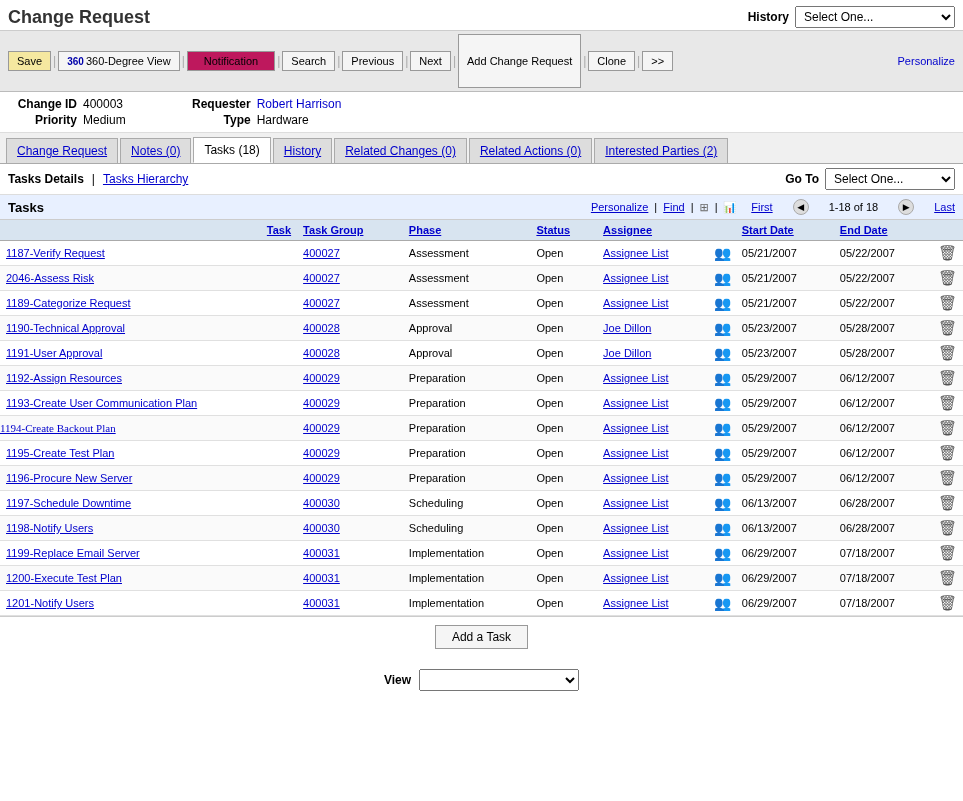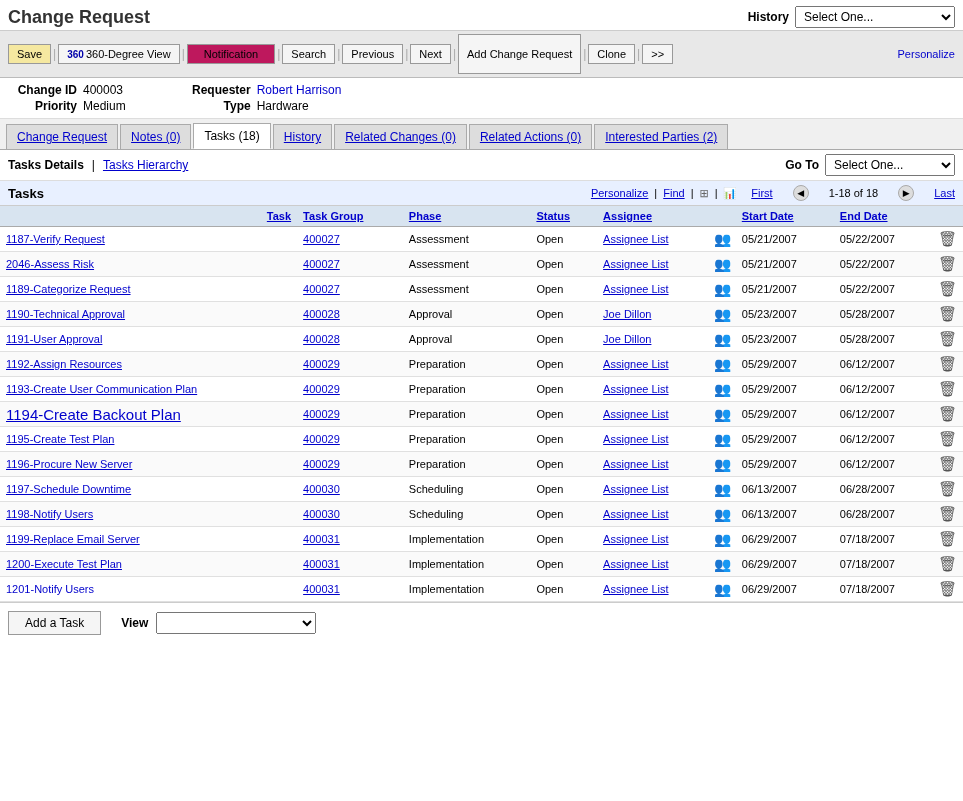--- a/index.html
+++ b/index.html
@@ -27,21 +27,21 @@
   </button>
   <span style="color:#aaa;">|</span>
   <button style="background:#be185d; border:1px solid #999; padding:3px 16px; font-size:11px; cursor:pointer;">Notification</button>
   <span style="color:#aaa;">|</span>
   <button style="background:#f5f5f5; border:1px solid #999; padding:3px 8px; font-size:11px; cursor:pointer;">Search</button>
   <span style="color:#aaa;">|</span>
   <button style="background:#f5f5f5; border:1px solid #999; padding:3px 8px; font-size:11px; cursor:pointer;">Previous</button>
   <span style="color:#aaa;">|</span>
   <button style="background:#f5f5f5; border:1px solid #999; padding:3px 8px; font-size:11px; cursor:pointer;">Next</button>
   <span style="color:#aaa;">|</span>
-  <button style="background:#f5f5f5; border:1px solid #999; padding:13px 8px; font-size:11px; cursor:pointer;">Add Change Request</button>
+  <button style="background:#f5f5f5; border:1px solid #999; padding:20px 8px; font-size:11px; cursor:pointer;">Add Change Request</button>
   <span style="color:#aaa;">|</span>
   <button style="background:#f5f5f5; border:1px solid #999; padding:3px 8px; font-size:11px; cursor:pointer;">Clone</button>
   <span style="color:#aaa;">|</span>
   <button style="background:#f5f5f5; border:1px solid #999; padding:3px 8px; font-size:11px; cursor:pointer;">&gt;&gt;</button>
   <span style="margin-left:auto; color:#00c; text-decoration:none; font-size:11px; cursor:pointer;">Personalize</span>
 </div>
 
 <div style="padding:5px 12px; background:#fff; border-bottom:1px solid #ddd; display:flex; gap:60px;">
   <div>
     <div style="display:flex; gap:6px; margin-bottom:2px;">
@@ -267,21 +267,21 @@
       <td style="padding:3px 4px; font-size:14px;">
         <span style="cursor:pointer; color:#667; font-size:14px;" title="Assign">👥</span>
       </td>
       <td style="padding:3px 6px; font-size:11px;">05/29/2007</td>
       <td style="padding:3px 6px; font-size:11px;">06/12/2007</td>
       <td style="padding:3px 4px; text-align:center;">
         <button style="background:none; border:none; cursor:pointer; font-size:15px; color:#555; padding:0 2px;" title="Delete">🗑</button>
       </td>
     </tr>
           <tr style="border-bottom: 1px solid rgb(224, 224, 224); background: rgb(250, 250, 250);">
-      <td style="padding:3px 6px; font-size:15px;">
+      <td style="padding:3px 0; font-size:11px;font-family:Liberation Serif, serif;">
         <span style="color:#00c; text-decoration:underline; cursor:pointer;">1194-Create Backout Plan</span>
       </td>
       <td style="padding:3px 6px; font-size:11px;">
         <span style="color:#00c; text-decoration:underline; cursor:pointer;">400029</span>
       </td>
       <td style="padding:3px 6px; font-size:11px;">Preparation</td>
       <td style="padding:3px 6px; font-size:11px;">Open</td>
       <td style="padding:3px 6px; font-size:11px;">
         <span style="color:#00c; text-decoration:underline; cursor:pointer;">Assignee List</span>
       </td>
@@ -415,21 +415,21 @@
         <span style="cursor:pointer; color:#667; font-size:14px;" title="Assign">👥</span>
       </td>
       <td style="padding:3px 6px; font-size:11px;">06/29/2007</td>
       <td style="padding:3px 6px; font-size:11px;">07/18/2007</td>
       <td style="padding:3px 4px; text-align:center;">
         <button style="background:none; border:none; cursor:pointer; font-size:15px; color:#555; padding:0 2px;" title="Delete">🗑</button>
       </td>
     </tr>
           <tr style="border-bottom: 1px solid rgb(224, 224, 224); background: rgb(255, 255, 255);">
       <td style="padding:3px 6px; font-size:11px;">
-        <span style="color:#00c; cursor:pointer;">1201-Notify Users</span>
+        <span style="color:#00c; text-decoration:underline; cursor:pointer;">1201-Notify Users</span>
       </td>
       <td style="padding:3px 6px; font-size:11px;">
         <span style="color:#00c; text-decoration:underline; cursor:pointer;">400031</span>
       </td>
       <td style="padding:3px 6px; font-size:11px;">Implementation</td>
       <td style="padding:3px 6px; font-size:11px;">Open</td>
       <td style="padding:3px 6px; font-size:11px;">
         <span style="color:#00c; text-decoration:underline; cursor:pointer;">Assignee List</span>
       </td>
       <td style="padding:3px 4px; font-size:14px;">
@@ -439,21 +439,21 @@
       <td style="padding:3px 6px; font-size:11px;">07/18/2007</td>
       <td style="padding:3px 4px; text-align:center;">
         <button style="background:none; border:none; cursor:pointer; font-size:15px; color:#555; padding:0 2px;" title="Delete">🗑</button>
       </td>
     </tr>
         </tbody>
     </table>
   </div>
 </div>
 
-<div style="padding:8px; border-top:1px solid #ccc; display:flex; align-items:center; gap:20px;">
+<div style="padding:8px; border-top:1px solid #ccc; display:flex; align-items:center; gap:20px;flex-direction:column;">
   <button style="background:#f5f5f5; border:1px solid #999; padding:4px 16px; font-size:12px; cursor:pointer;">Add a Task</button>
   <div style="display:flex; align-items:center; gap:8px;">
     <span style="font-weight:bold; font-size:12px;">View</span>
     <select style="padding:2px 4px; font-size:12px; width:160px;">
       <option></option>
     </select>
   </div>
 </div>
 
 </body></html>

